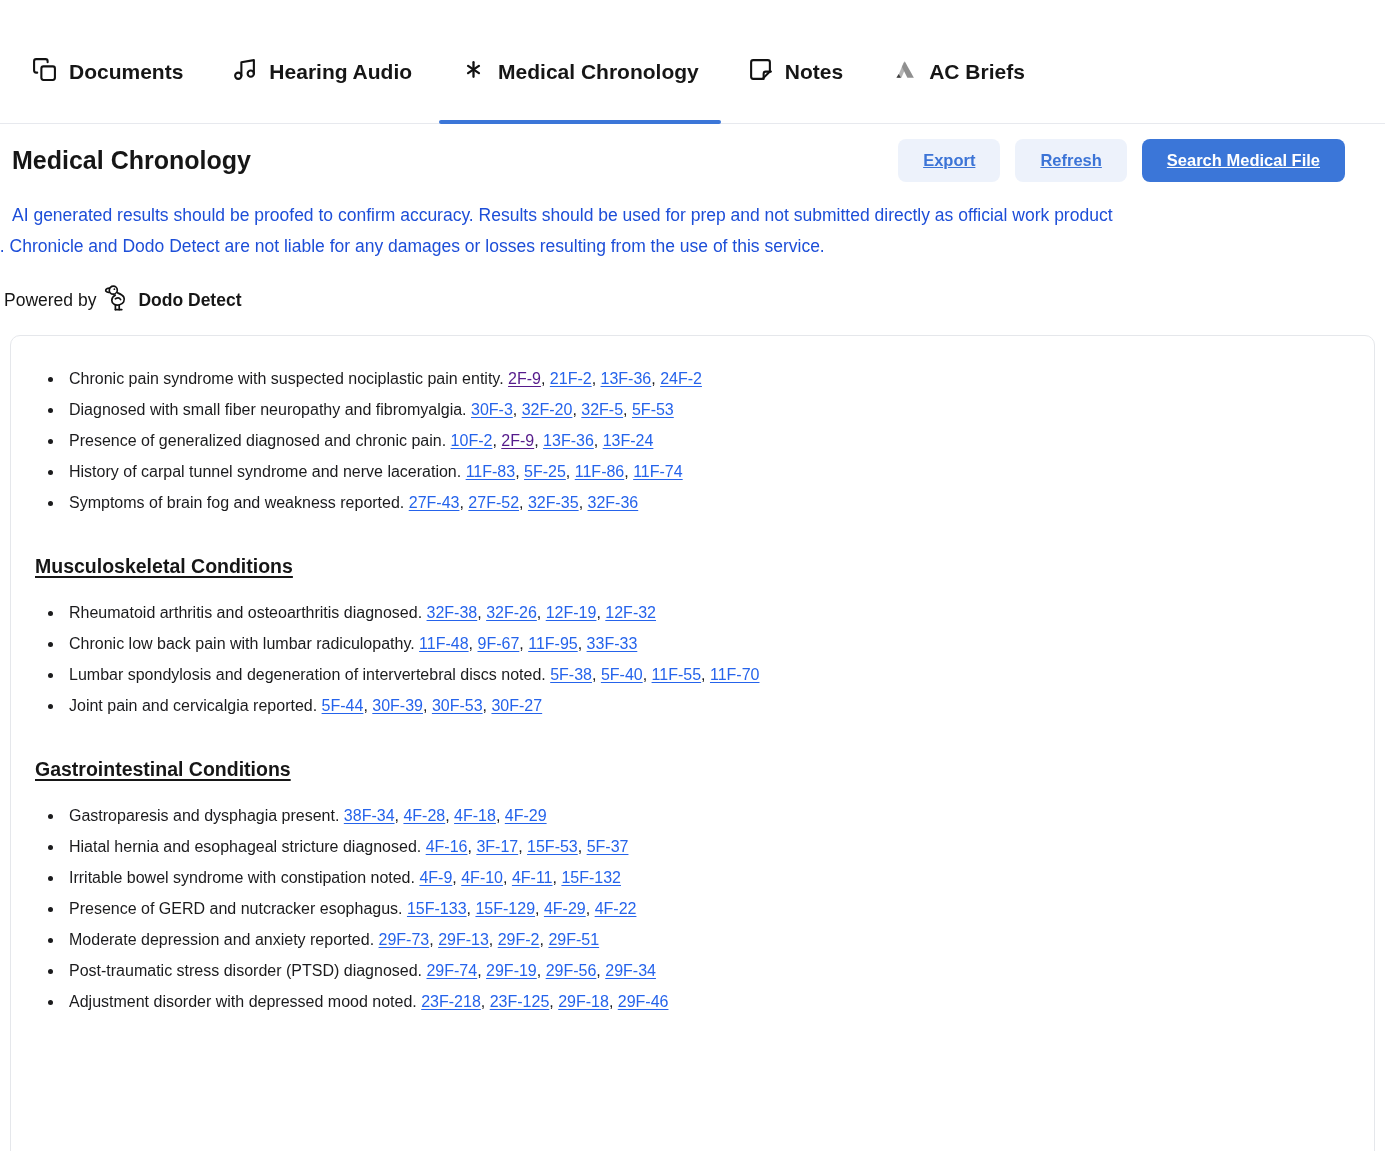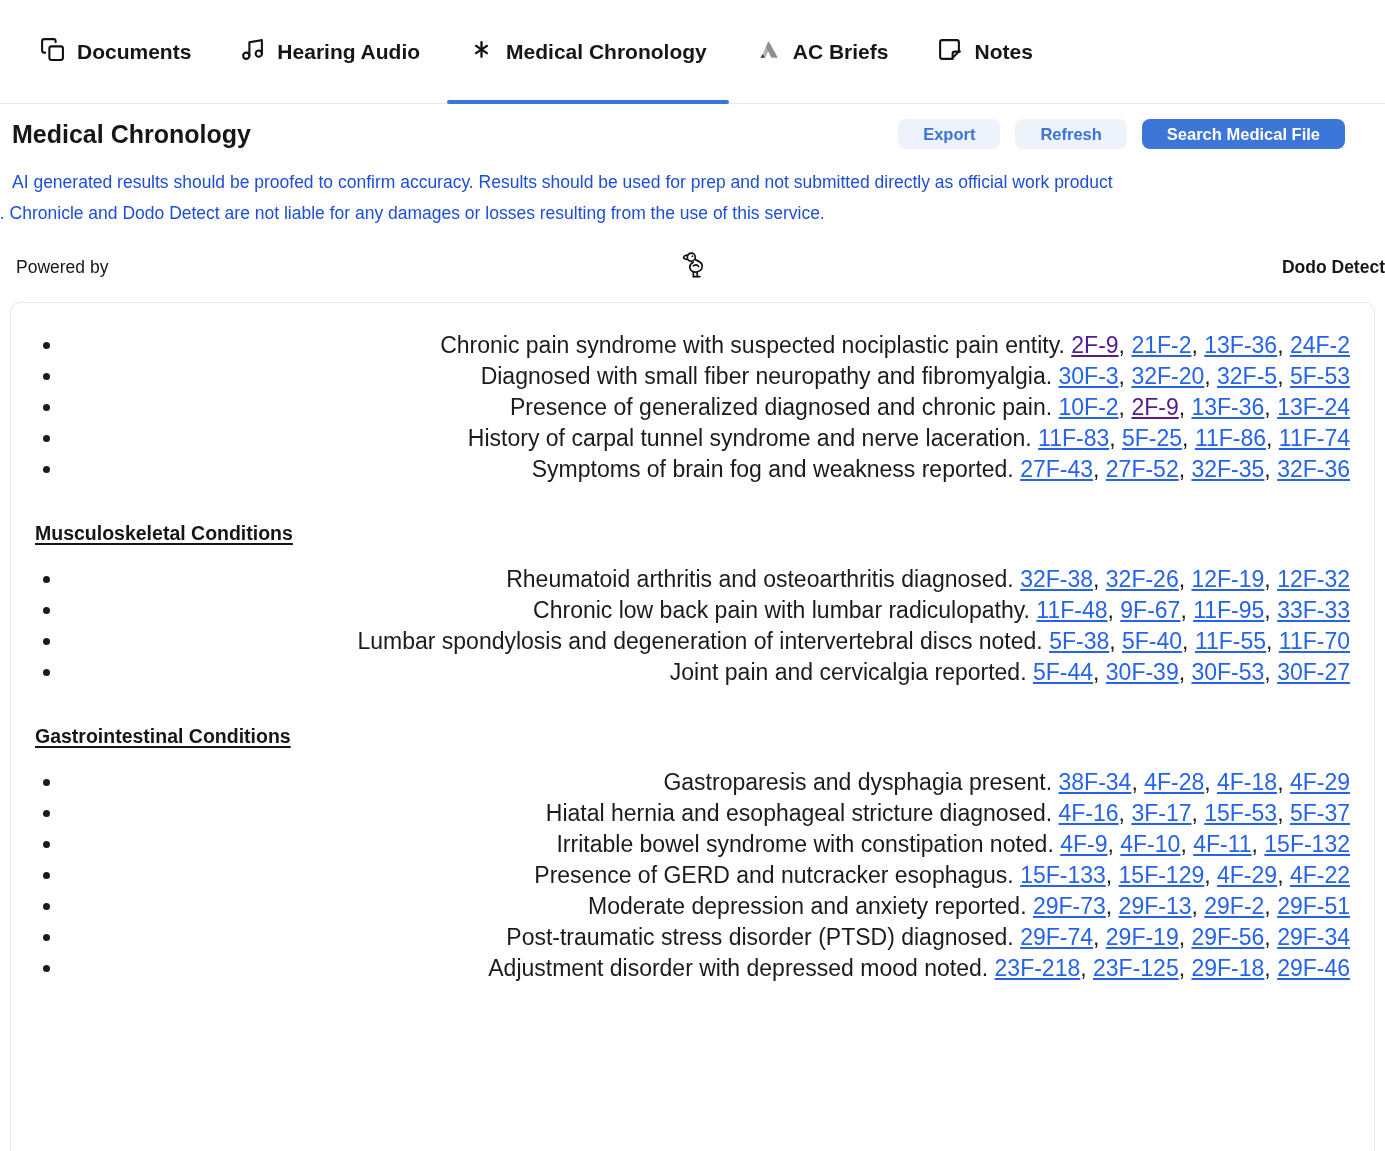--- a/index.html
+++ b/index.html
@@ -11,72 +11,71 @@
   }
   *{box-sizing:border-box;}
   html,body{margin:0;padding:0;}
   body{
     width:1385px;height:1151px;overflow:hidden;background:#fff;
     font-family:"Liberation Sans", sans-serif;color:#161616;
   }
   
   .tabbar{
     display:flex;align-items:center;height:104px;
-    border-bottom:1px solid #e7e9ee;padding-left:18px;gap:5px;
+    border-bottom:1px solid #e7e9ee;padding-left:10px;gap:5px;margin-top:20px;
   }
   .tab{
     position:relative;display:flex;align-items:center;gap:12px;
     height:100%;padding:0 22px;font-size:21px;font-weight:700;
     cursor:pointer;white-space:nowrap;
   }
   .tab svg{width:25px;height:25px;flex:0 0 auto;}
   .tab.active::after{
     content:"";position:absolute;left:0;right:0;bottom:-1px;height:4px;
     background:var(--accent);border-radius:2px;
   }
   
   .page-header{
     display:flex;align-items:center;justify-content:space-between;
     padding:15px 40px 4px 12px;
   }
   .page-title{font-size:25px;font-weight:700;margin:0;}
   .header-actions{display:flex;gap:15px;}
   .btn{
-    height:30px;border:none;border-radius:8px;padding:0 25px;
-    font-family:inherit;font-size:16.5px;font-weight:600;cursor:pointer;
+    height:43px;border:none;border-radius:8px;padding:0 25px;
+    font-family:inherit;font-size:16.5px;font-weight:600;cursor:pointer;text-decoration:underline;
   }
   .btn-secondary{background:var(--btn-secondary-bg);color:var(--btn-secondary-text);}
   .btn-primary{background:var(--accent);color:#fff;}
   
   .disclaimer{
     margin:14px 0 0 12px;font-size:17.5px;line-height:31px;color:#1d4ed8;
     white-space:nowrap;
   }
   .disclaimer .line2{margin-left:-17px;}
   
   .powered{
-    display:flex;align-items:center;gap:6px;margin:21px 0 0 16px;
+    display:flex;align-items:center;gap:6px;margin:21px 0 0 4px;
     font-size:17.5px;
-    justify-content:space-between;
   }
   .powered .brand{font-weight:700;}
   .powered svg{width:30px;height:30px;}
   
   .card{
     margin:17px 10px 0;border:1px solid #e5e7eb;border-radius:10px;
     height:900px;padding:27px 24px;background:#fff;
   }
   .card-title{font-size:23.5px;font-weight:700;margin:0;}
   .section-heading{
     font-size:19.5px;font-weight:700;margin:37px 0 19px;
     text-decoration:underline;text-decoration-thickness:2px;text-underline-offset:3px;
   }
   ul.bullet-list{margin:0;padding-left:29px;}
   ul.bullet-list li{
-    font-size:23px;line-height:31px;padding-left:5px;color:#1b1b1d;text-align:right;
+    font-size:16px;line-height:31px;padding-left:5px;color:#1b1b1d;
   }
   a.citation{
     color:var(--link);text-decoration:underline;cursor:pointer;
     text-underline-offset:2px;
   }
   a.citation.visited{color:var(--visited);}
 </style>
 </head>
 <body>
 
@@ -105,36 +104,36 @@
       <svg viewBox="0 0 24 24" fill="none" stroke="#111" stroke-width="2.2" stroke-linecap="round" stroke-linejoin="round">
         <path d="M12 5v14"></path>
         <path d="M17.2 8.5 6.8 15.5"></path>
         <path d="M6.8 8.5l10.4 7"></path>
       </svg>
     </span>
     <span>Medical Chronology</span>
   </div>
   <div class="tab">
     <span>
+      <svg viewBox="0 0 24 24" fill="none" stroke="#111" stroke-width="2" stroke-linecap="round" stroke-linejoin="round">
+        <path d="M16 3H5a2 2 0 0 0-2 2v14a2 2 0 0 0 2 2h9l7-7V5a2 2 0 0 0-2-2Z"></path>
+        <path d="M15 21v-5a2 2 0 0 1 2-2h5"></path>
+      </svg>
+    </span>
+    <span>Notes</span>
+  </div>
+  <div class="tab">
+    <span>
       <svg viewBox="0 0 24 24">
         <path d="M11.2 5 L5.2 20 H9 L13.5 9.5 Z" fill="#b3b3b3"></path>
         <path d="M12.2 4 L21 20 H14.8 L9.6 9.6 Z" fill="#8f8f8f"></path>
         <path d="M4.2 20 L8.6 20 L6.4 16.4 Z" fill="#3e3e3e"></path>
       </svg>
     </span>
     <span>AC Briefs</span>
-  </div>
-  <div class="tab">
-    <span>
-      <svg viewBox="0 0 24 24" fill="none" stroke="#111" stroke-width="2" stroke-linecap="round" stroke-linejoin="round">
-        <path d="M16 3H5a2 2 0 0 0-2 2v14a2 2 0 0 0 2 2h9l7-7V5a2 2 0 0 0-2-2Z"></path>
-        <path d="M15 21v-5a2 2 0 0 1 2-2h5"></path>
-      </svg>
-    </span>
-    <span>Notes</span>
   </div>
 </nav>
 
 <header class="page-header">
   <h1 class="page-title">Medical Chronology</h1>
   <div class="header-actions">
     <button class="btn btn-secondary">Export</button>
     <button class="btn btn-secondary">Refresh</button>
     <button class="btn btn-primary">Search Medical File</button>
   </div>

